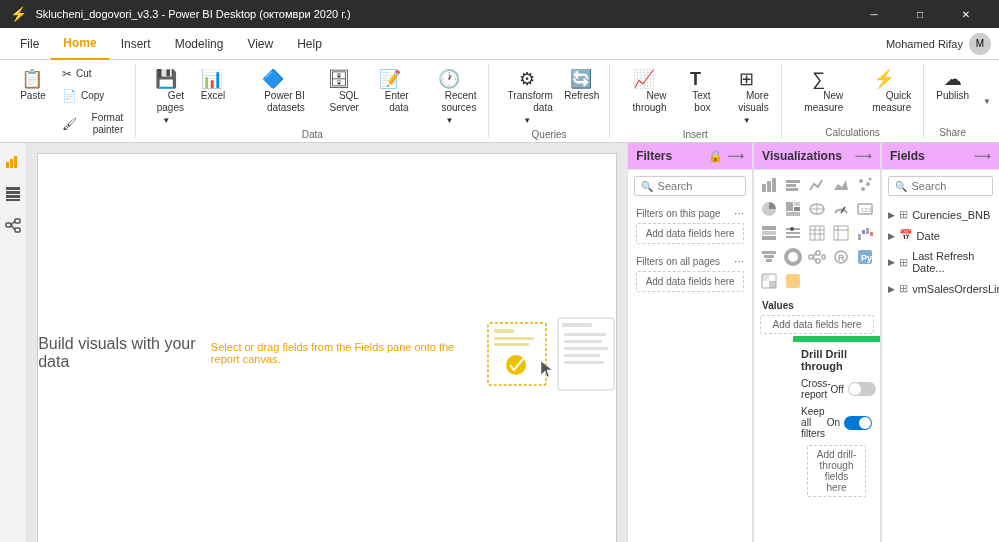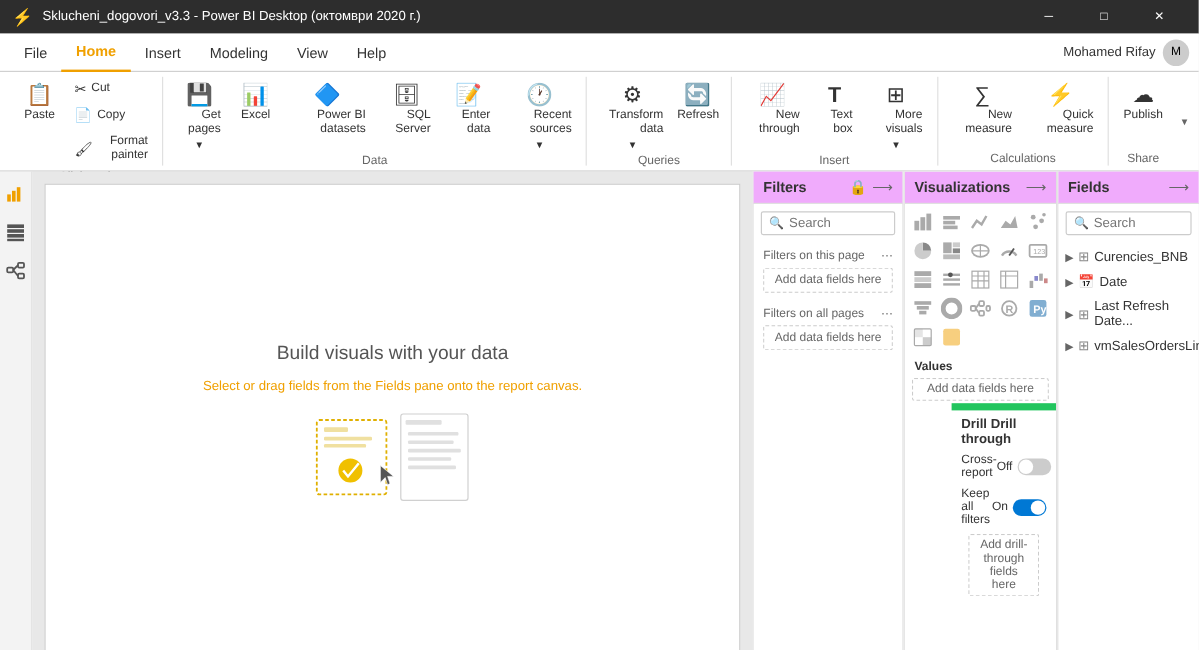--- a/index.html
+++ b/index.html
@@ -58,21 +58,21 @@
     .main-area { display: flex; height: 420px; }
 
     
     .left-sidebar { width: 28px; background: #f3f3f3; border-right: 1px solid #e0e0e0; display: flex; flex-direction: column; align-items: center; padding-top: 8px; gap: 10px; }
     .left-icon { width: 22px; height: 22px; display: flex; align-items: center; justify-content: center; cursor: pointer; font-size: 14px; color: #555; }
     .left-icon.active { color: #f0a000; }
 
     
     .canvas-area { flex: 1; background: #e8e8e8; display: flex; align-items: center; justify-content: center; position: relative; padding: 10px; }
     .canvas-inner { width: 580px; height: 400px; background: #fff; border: 1px solid #ccc; display: flex; align-items: center; justify-content: center; }
-    .canvas-placeholder { display: flex; flex-direction: column; align-items: center; gap: 12px; }
+    .canvas-placeholder { display: flex; flex-direction: row; align-items: center; gap: 12px; }
     .canvas-title { font-size: 16px; color: #555; font-weight: 400; }
     .canvas-subtitle { font-size: 11px; color: #888; }
     .canvas-subtitle span { color: #f0a000; }
     .canvas-graphic { position: relative; width: 130px; height: 80px; }
 
     
     .filters-panel { width: 130px; background: #fff; border-left: 1px solid #e0e0e0; border-right: 1px solid #e0e0e0; display: flex; flex-direction: column; }
     .panel-header { display: flex; align-items: center; justify-content: space-between; padding: 6px 8px; border-bottom: 1px solid #e0e0e0; background: #f0abfc; }
     .panel-title { font-size: 12px; font-weight: 600; color: #333; }
     .panel-icons { display: flex; gap: 4px; }

